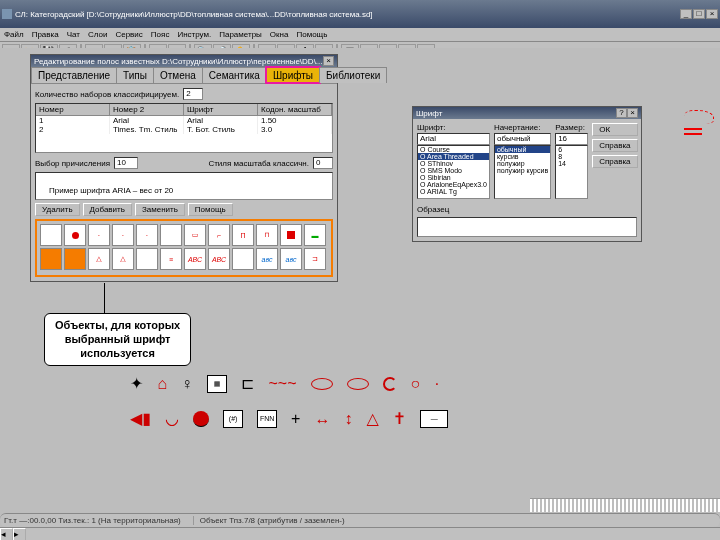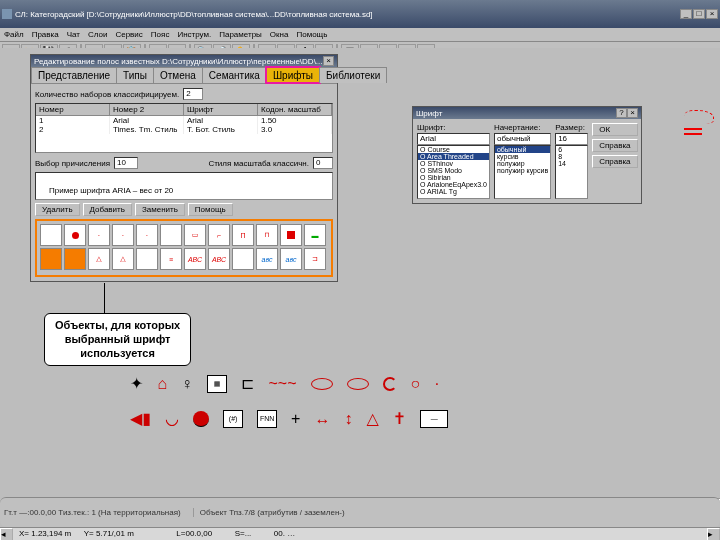--- a/index.html
+++ b/index.html
@@ -83,21 +83,21 @@
   .notes { position: absolute; top: 62px; right: 6px; color: #e00; font-size: 10px; }
   .notes .dash{width:18px;height:2px;background:#e00;margin:3px 0;}
   .notes .curve{width:30px;height:14px;border:1px dashed #e00;border-radius:40% 60% 30% 70%;border-bottom:none;border-left:none;margin-bottom:4px;}
   
   
   .dotted-bar { position: absolute; bottom: 0; right: 0; width: 190px; height: 14px; 
     background: repeating-linear-gradient(90deg,#fff 0 2px,#bdbdbd 2px 4px);
     border-top:1px solid #999;
   }
   
-  .statusbar { position: absolute; bottom: 13px; left: 0; right: 0; height: 30px; background: #c0c0c0; border-top: 1px solid #888; font-size: 8px; display:flex; align-items:center; padding:0 4px; gap:12px; color:#333;border-radius:6px;}
+  .statusbar { position: absolute; bottom: 13px; left: 0; right: 0; height: 14px; background: #c0c0c0; border-top: 1px solid #888; font-size: 8px; display:flex; align-items:center; padding:0 4px; gap:12px; color:#333;border-radius:6px;}
   .statusbar .sl{border-left:1px solid #999;padding-left:6px;}
   .scrollbar-h { position: absolute; bottom: 0; left: 0; right: 0; height: 13px; background: #c0c0c0; border-top: 1px solid #888; display:flex;}
   .scrollbar-h .sbtn{width:13px;height:13px;background:#c0c0c0;border:1px outset #fff;cursor:pointer;}
   .scrollbar-h .track{flex:1;background:#d8d8d8;}
 </style>
 </head>
 <body>
 
 <div class="titlebar">
   <span class="icon"></span>
@@ -328,20 +328,24 @@
             <div>8</div>
             <div>14</div>
           </div>
         </div>
         <div class="d2-col btncol">
           <div class="btn" style="margin-bottom:3px">ОК</div>
           <div class="btn" style="margin-bottom:3px">Справка</div>
           <div class="btn">Справка</div>
         </div>
       </div>
+      <div style="margin-top:6px">
+        <div class="lbl">Образец</div>
+        <div class="samplebox"></div>
+      </div>
     </div>
   </div>
 
   <div class="callout">
     <div class="callout-line"></div>
     <div class="callout-box">
       <div>Объекты, для которых</div>
       <div>выбранный шрифт</div>
       <div>используется</div>
     </div>
@@ -384,21 +388,14 @@
 
   <div class="dotted-bar"></div>
 </div>
 
 <div class="statusbar">
   <span>Гт.т   —:00.0,00  Тиз.тек.: 1 (На территориальная)</span>
   <span class="sl">Объект  Тпз.7/8 (атрибутив / заземлен-)</span>
 </div>
 <div class="scrollbar-h">
   <div class="sbtn">◂</div>
-  <div class="track">
-    <span style="font-size:8px;padding-left:6px">X= 1.23,194 m</span>
-    <span style="font-size:8px;padding-left:10px">Y= 5.71/,01 m</span>
-    <span style="font-size:8px;padding-left:40px">L=00.0,00</span>
-    <span style="font-size:8px;padding-left:20px">S=...</span>
-    <span style="font-size:8px;padding-left:20px">00. …</span>
-  </div>
   <div class="sbtn">▸</div>
 </div>
 
 </body></html>

